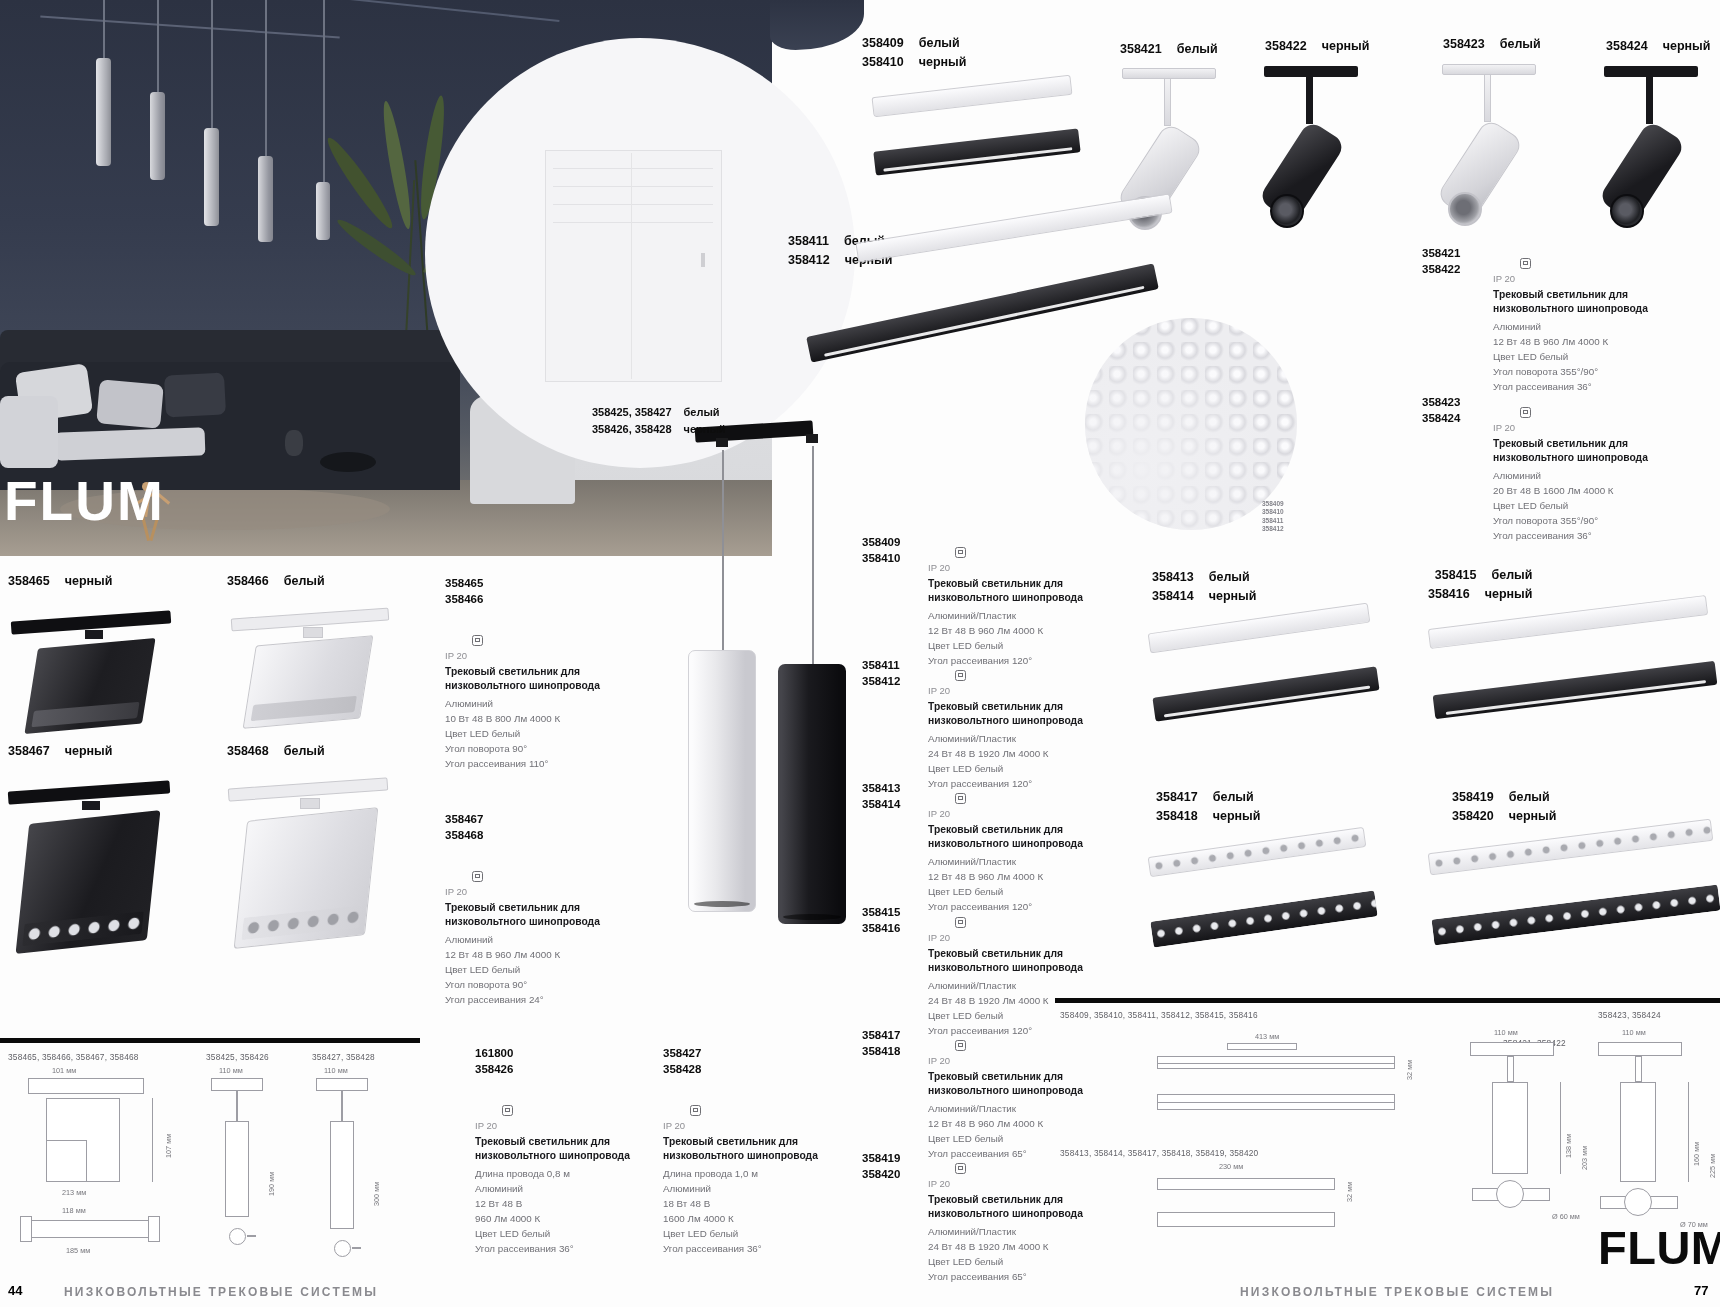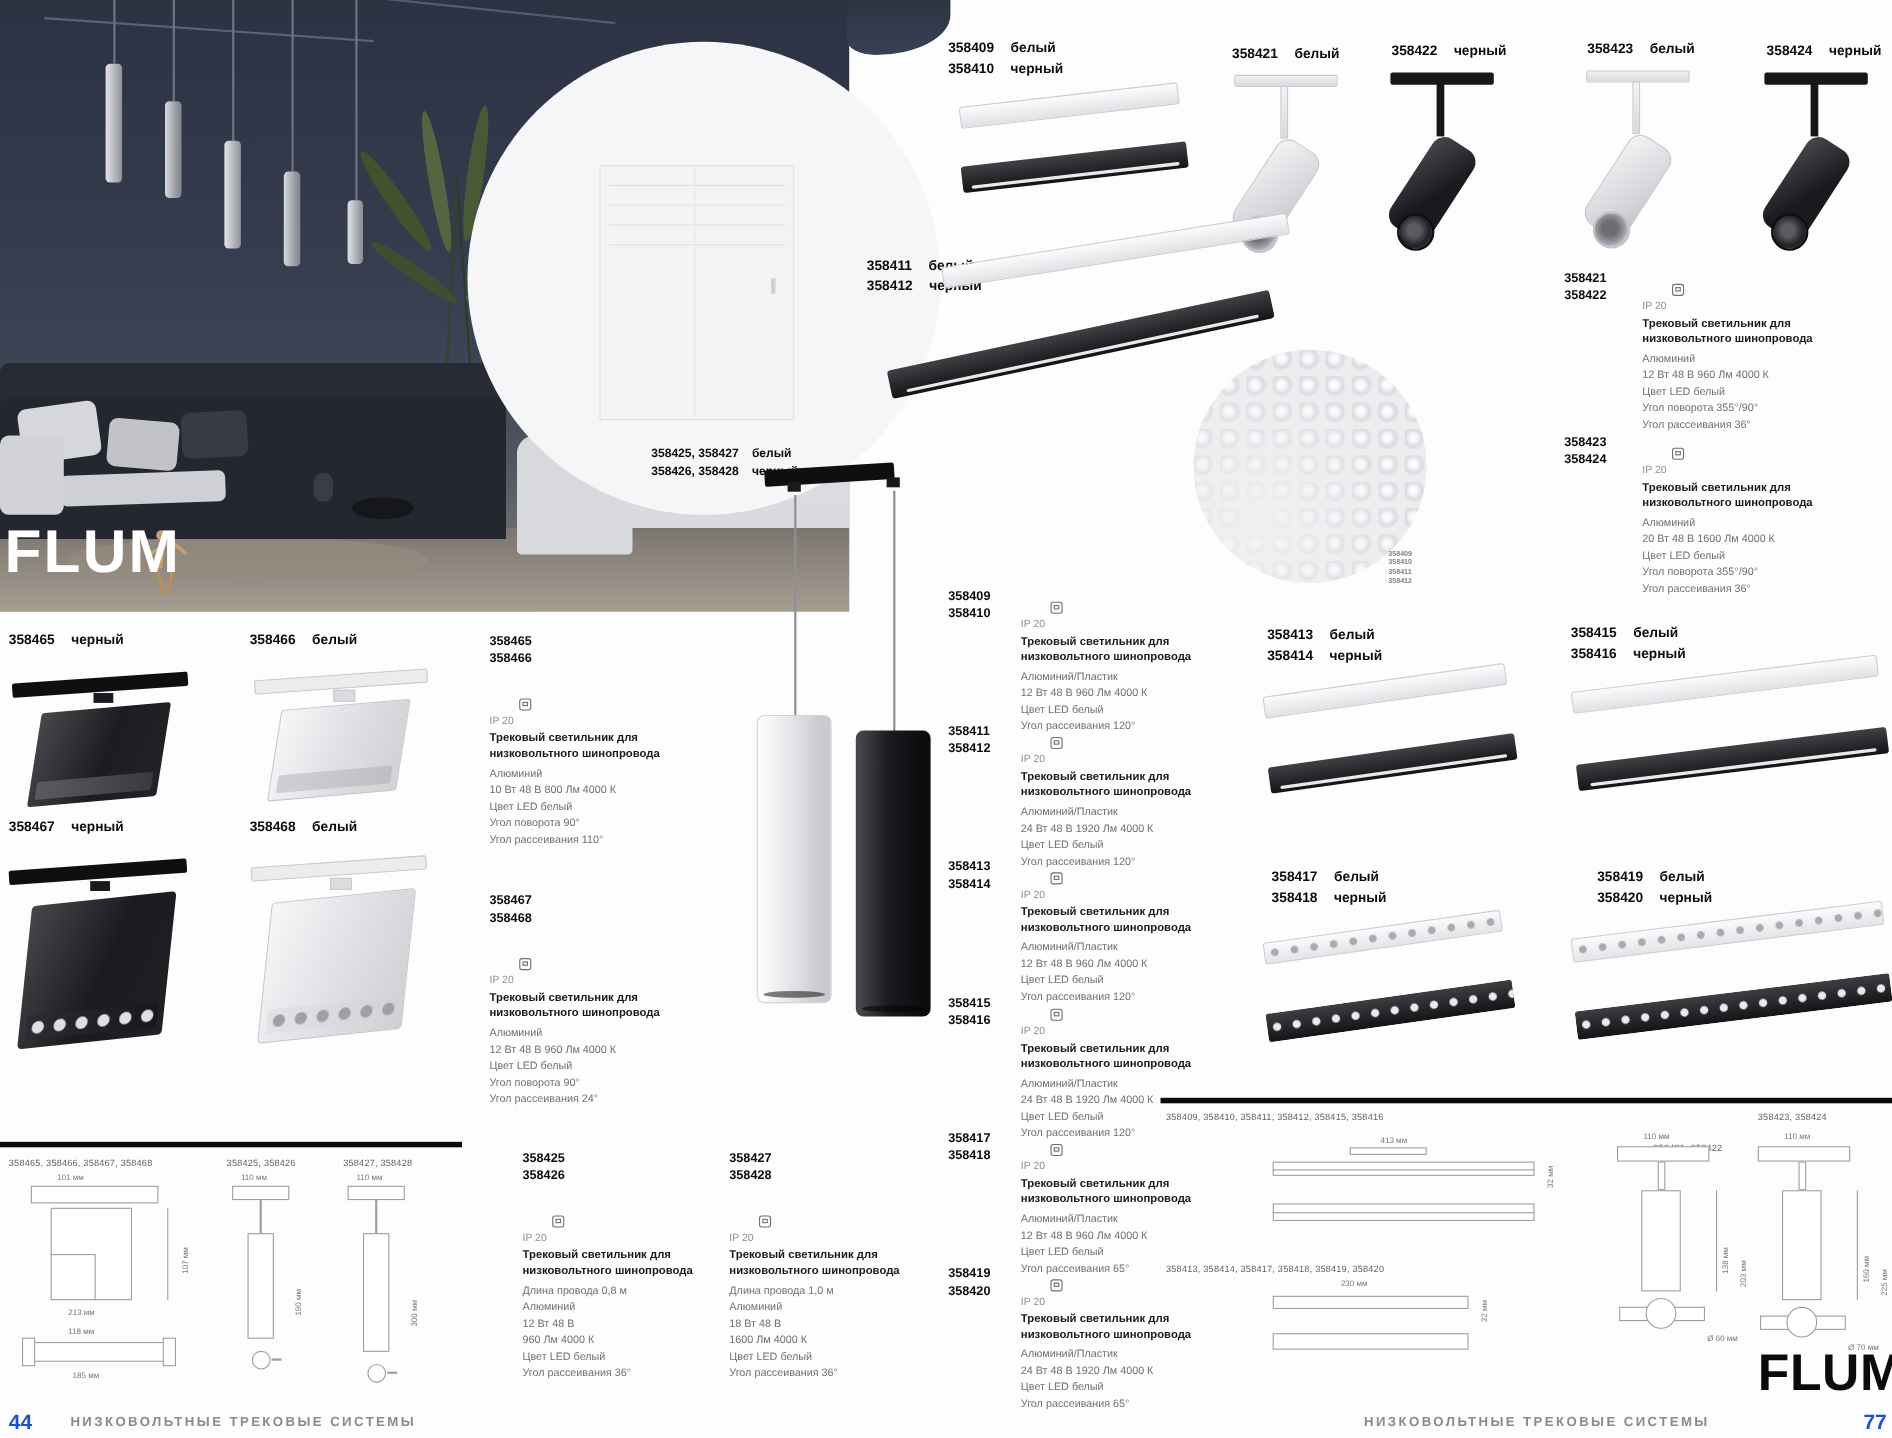--- a/index.html
+++ b/index.html
@@ -33,21 +33,21 @@
   .specv .speccodes{margin-bottom:12px;}
   
   .caption{font-size:8.3px;color:#606066;white-space:nowrap;letter-spacing:.2px;}
   .dimh{font-size:7.3px;color:#77777d;white-space:nowrap;position:absolute;}
   .dimv{font-size:7.3px;color:#77777d;white-space:nowrap;position:absolute;transform:rotate(-90deg);transform-origin:left top;}
   .tl{position:absolute;border:1px solid #9d9da4;box-sizing:border-box;background:#fff;}
   .ln{position:absolute;background:#9d9da4;}
   .divider{position:absolute;background:#0a0a0a;height:5px;}
   
   .footlbl{font-size:12px;font-weight:bold;color:#8a8a8f;letter-spacing:2.2px;white-space:nowrap;}
-  .pnum{font-size:19px;font-weight:bold;color:#1d4ed8;}
+  .pnum{font-size:13px;font-weight:bold;color:#000000;}
   
   .wbar{position:absolute;background:linear-gradient(180deg,#fbfbfd,#e2e2e6);border:1px solid #cdcdd2;border-radius:3px;box-sizing:border-box;}
   .bbar{position:absolute;background:linear-gradient(180deg,#404045,#141417);border-radius:3px;}
   .led{position:absolute;left:4%;right:4%;bottom:3px;height:3px;background:#f4f4f6;border-radius:2px;opacity:.95;}
   .bbar.dots{background-image:radial-gradient(circle at 9px 50%,#e9eaee 3.2px,rgba(0,0,0,0) 4.2px),linear-gradient(180deg,#3e3e43,#141417);background-size:18px 100%,100% 100%;}
   .wbar.dots{background-image:radial-gradient(circle at 9px 50%,#a9aab0 3px,rgba(0,0,0,0) 4px),linear-gradient(180deg,#fbfbfd,#e4e4e8);background-size:18px 100%,100% 100%;}
   .spot{width:112px;height:170px;}
   .spot .rail{position:absolute;left:2px;top:6px;width:94px;height:11px;border-radius:2px;}
   .spot .stem{position:absolute;left:44px;top:16px;width:7px;height:48px;}
   .spot .body{position:absolute;left:18px;top:64px;width:44px;height:95px;border-radius:13px;transform:rotate(33deg);}
@@ -253,21 +253,21 @@
     <div class="tl" style="left:6px;top:12px;width:52px;height:13px;"></div>
     <div class="ln" style="left:31px;top:25px;width:1.5px;height:30px;"></div>
     <div class="tl" style="left:20px;top:55px;width:24px;height:108px;"></div>
     <span class="dimv" style="left:62px;top:140px;">300 мм</span>
     <div class="tl" style="left:24px;top:174px;width:17px;height:17px;border-radius:50%;"></div>
     <div class="ln" style="left:42px;top:181px;width:9px;height:1.5px;"></div>
   </div>
 
   <div class="abs specv" style="left:475px;top:1046px;width:165px;">
     <div class="speccodes">
-        <div>358425</div>
+        <div>161800</div>
         <div>358426</div>
       </div>
     <div class="iprow">
         <span class="ipv">IP 20</span>
         <span class="ipicon">
           <i></i>
         </span>
       </div>
     <div class="stitle">Трековый светильник для низковольтного шинопровода</div>
     <div class="sline">Длина провода 0,8 м</div>
@@ -492,21 +492,21 @@
     <div class="sline">Алюминий/Пластик</div>
     <div class="sline">24 Вт  48 В  1920 Лм  4000 К</div>
     <div class="sline">Цвет LED белый</div>
     <div class="sline">Угол рассеивания 65°</div>
   </div>
 
   <div class="abs lbl" style="left:1152px;top:568px;">
     <div><span>358413</span><span class="cv">белый</span></div>
     <div><span>358414</span><span class="cv">черный</span></div>
   </div>
-  <div class="abs lbl" style="left:1428px;top:566px;">
+  <div class="abs lbl" style="left:1428px;top:566px;text-align:right;">
     <div><span>358415</span><span class="cv">белый</span></div>
     <div><span>358416</span><span class="cv">черный</span></div>
   </div>
   <div class="wbar" style="left:1148px;top:618px;width:222px;height:20px;transform:rotate(-8deg);"></div>
   <div class="bbar" style="left:1153px;top:682px;width:226px;height:24px;transform:rotate(-8deg);">
       <div class="led"></div>
     </div>
   <div class="wbar" style="left:1428px;top:612px;width:280px;height:20px;transform:rotate(-7deg);"></div>
   <div class="bbar" style="left:1433px;top:678px;width:284px;height:24px;transform:rotate(-7deg);">
       <div class="led"></div>

